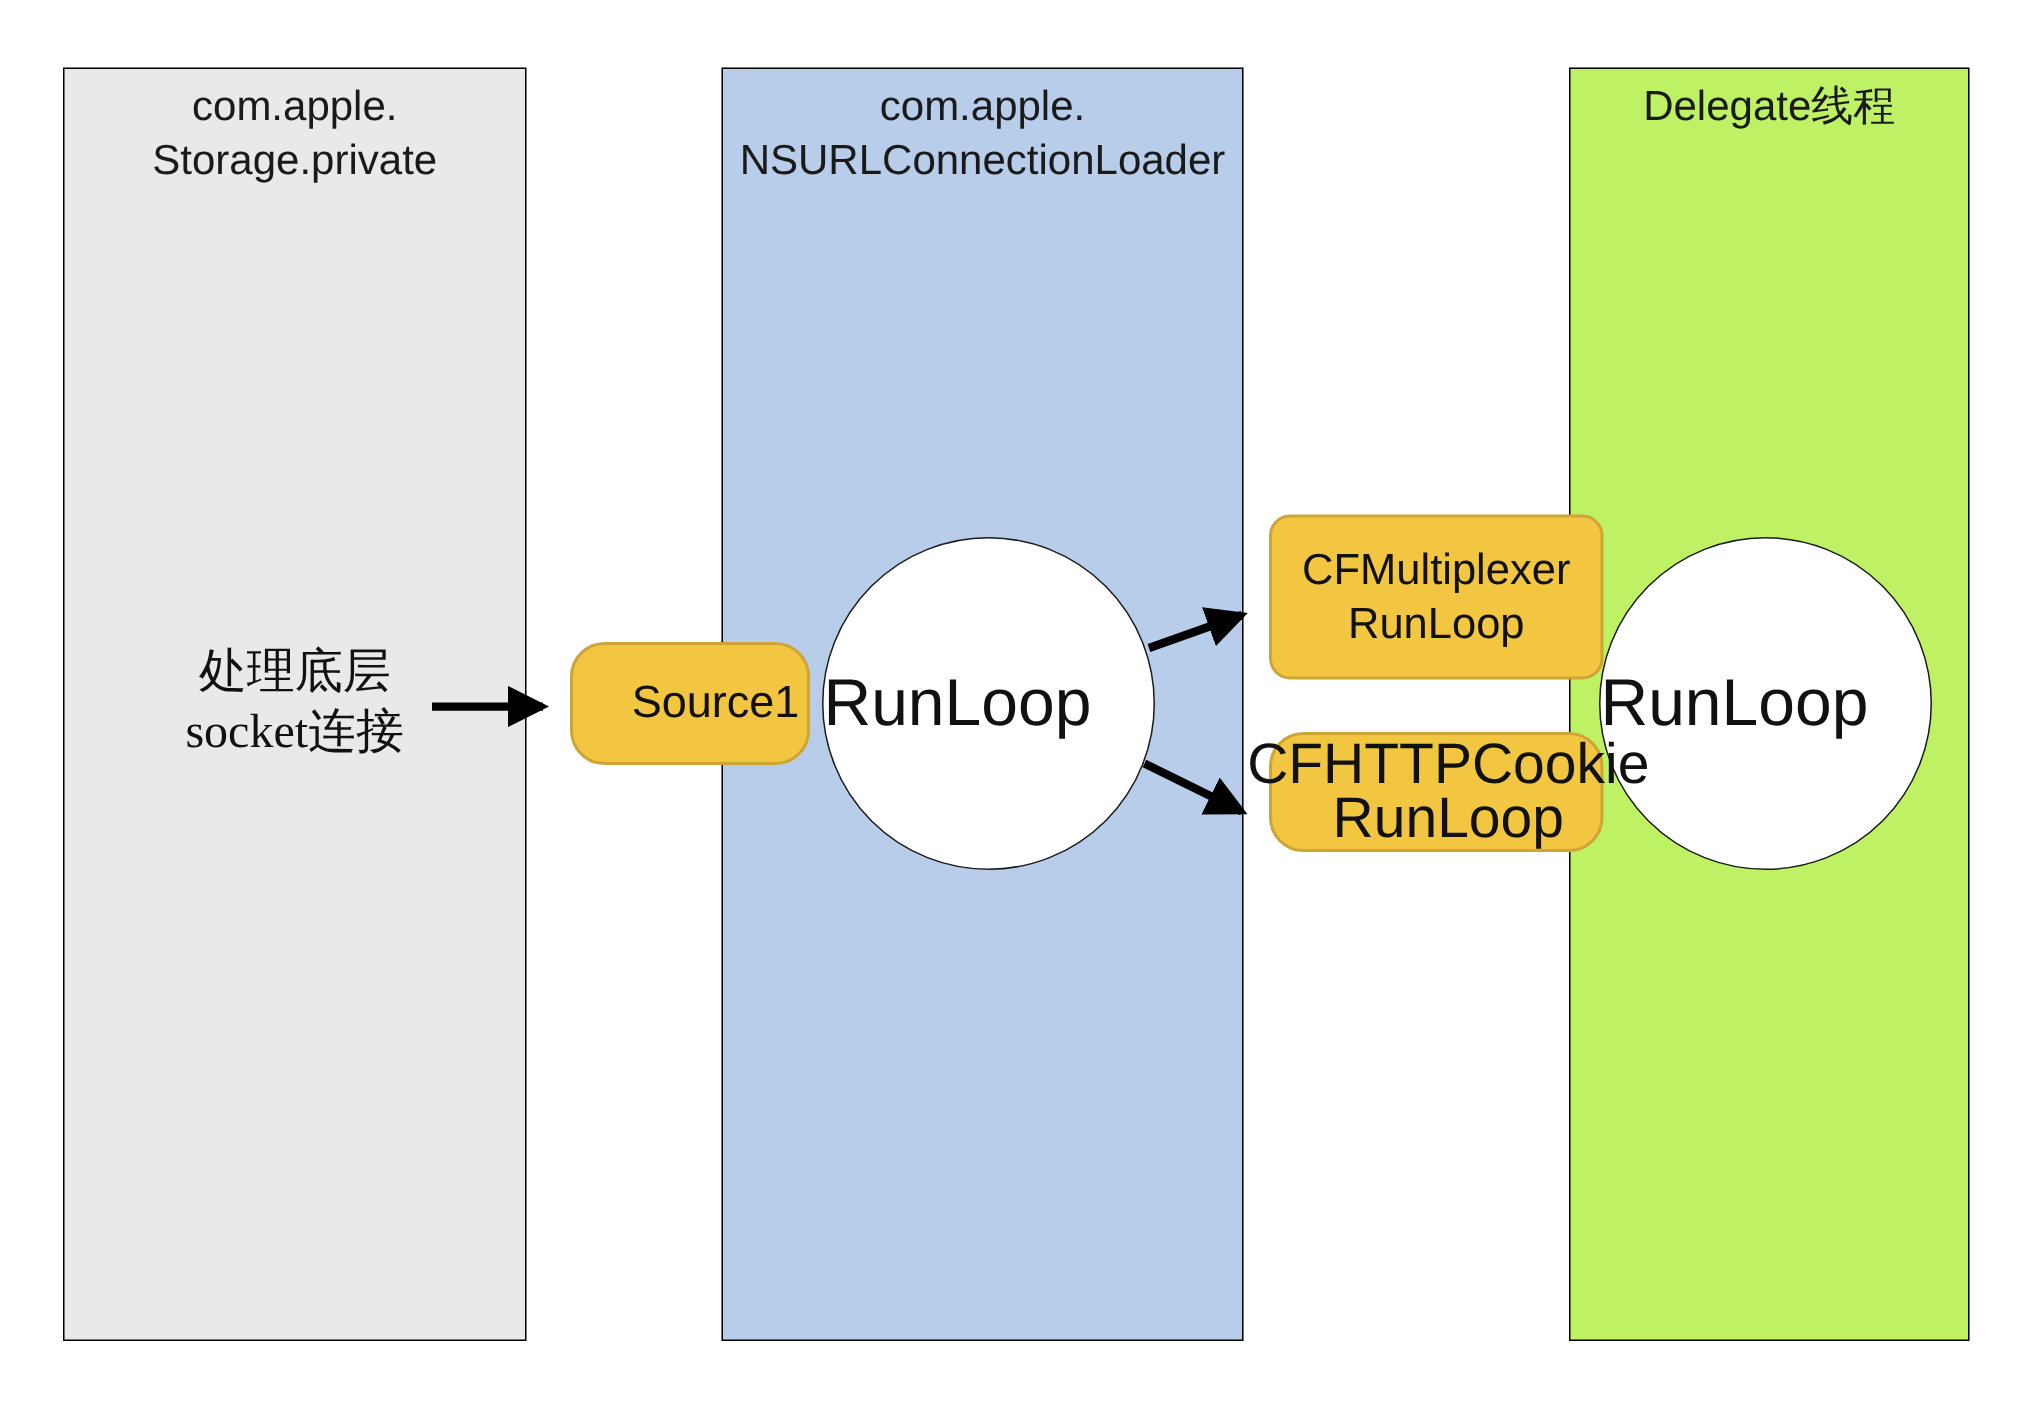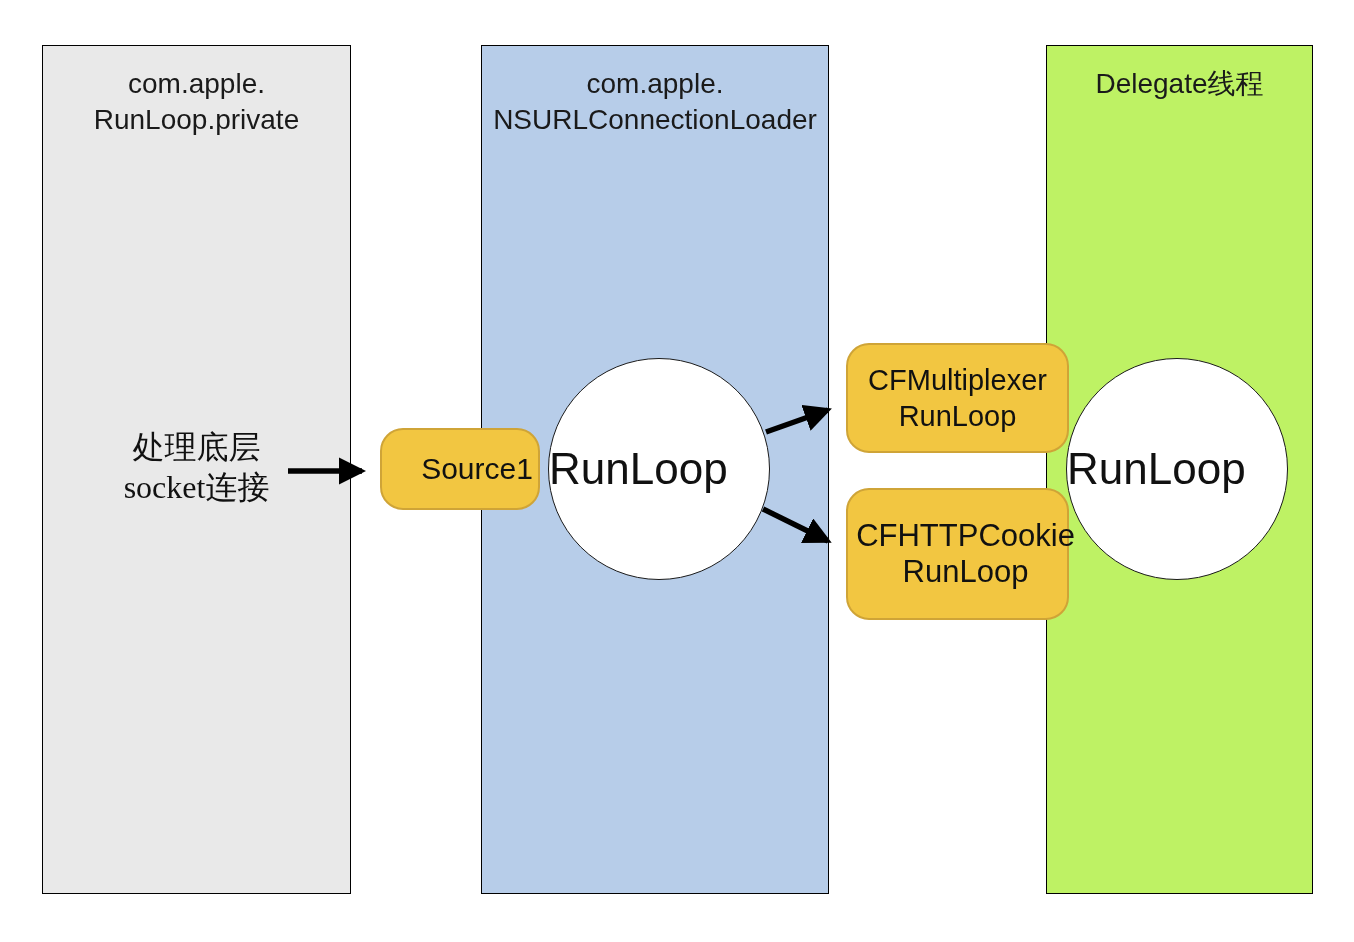--- a/index.html
+++ b/index.html
@@ -21,21 +21,21 @@
     top: 45px;
     height: 849px;
     border: 1.5px solid #000000;
     box-sizing: border-box;
     z-index: 1;
   }
   .col-cfsocket  { left: 42px;   width: 309px; background: #e9e9e9; }
   .col-loader    { left: 481px;  width: 348px; background: #b7cde9; }
   .col-delegate  { left: 1046px; width: 267px; background: #bef264; }
   .col-title {
-    padding-top: 20px;
+    padding-top: 7px;
     text-align: center;
     font-size: 28px;
     line-height: 36px;
     color: #1a1a1a;
     white-space: nowrap;
   }
   .annotation {
     position: absolute;
     left: 42px;
     top: 427px;
@@ -65,25 +65,26 @@
     left: 380px; top: 428px;
     width: 160px; height: 82px;
     font-size: 30px;
     padding-left: 34px;
   }
   .node-multiplexer {
     left: 846px; top: 343px;
     width: 223px; height: 110px;
     font-size: 29px;
     line-height: 36px;
+    border-radius: 14px;
   }
   .node-cookie {
     left: 846px; top: 488px;
-    width: 223px; height: 132px;
-    font-size: 31px;
+    width: 223px; height: 80px;
+    font-size: 38px;
     line-height: 36px;
     padding-left: 16px;
   }
   .runloop-circle {
     position: absolute;
     width: 222px; height: 222px;
     box-sizing: border-box;
     background: #ffffff;
     border: 1.5px solid #1a1a1a;
     border-radius: 50%;
@@ -104,21 +105,21 @@
   }
 </style>
 </head>
 <body>
 
 <div id="canvas">
 
   <div class="column col-cfsocket">
     <div class="col-title">
       <span>com.apple.</span><br>
-      <span>RunLoop.private</span>
+      <span>Storage.private</span>
     </div>
   </div>
 
   <div class="column col-loader">
     <div class="col-title">
       <span>com.apple.</span><br>
       <span>NSURLConnectionLoader</span>
     </div>
   </div>
 

